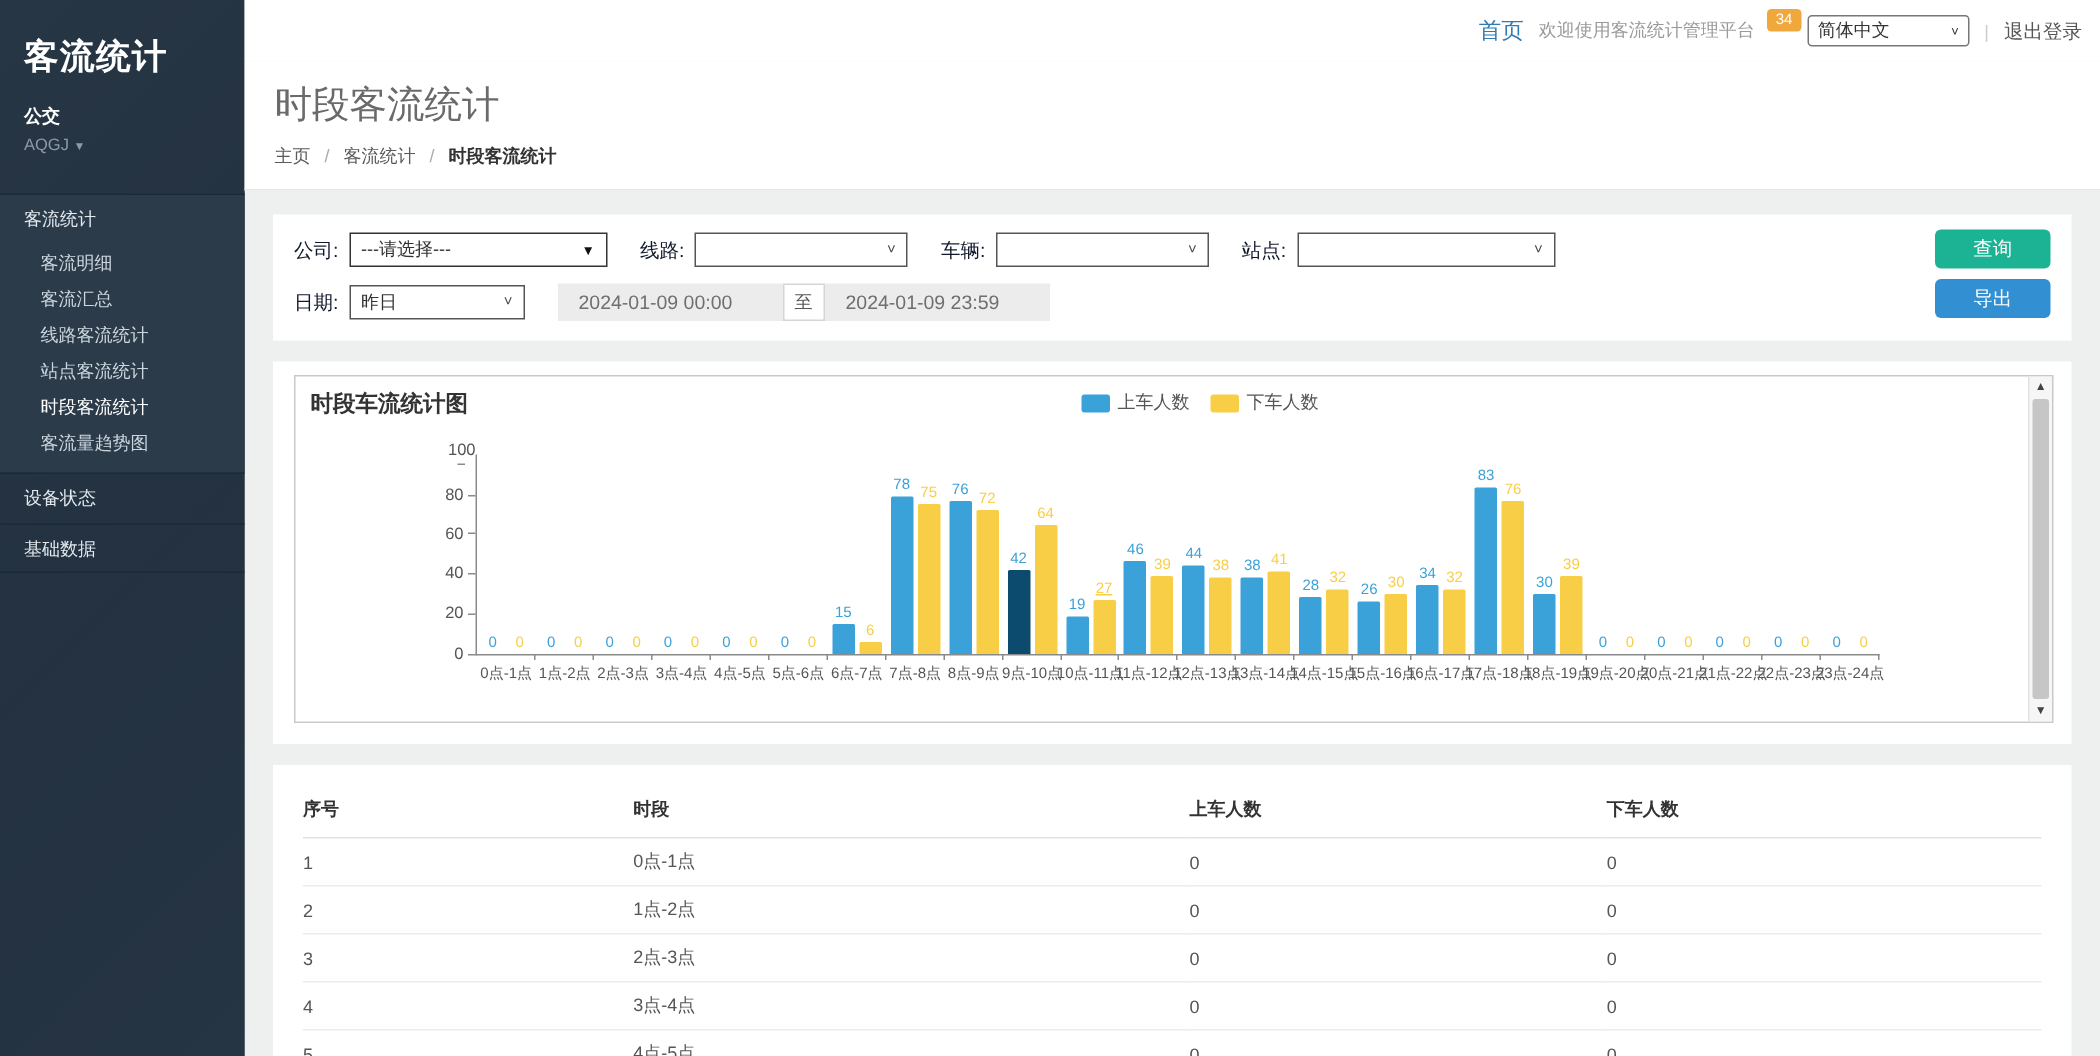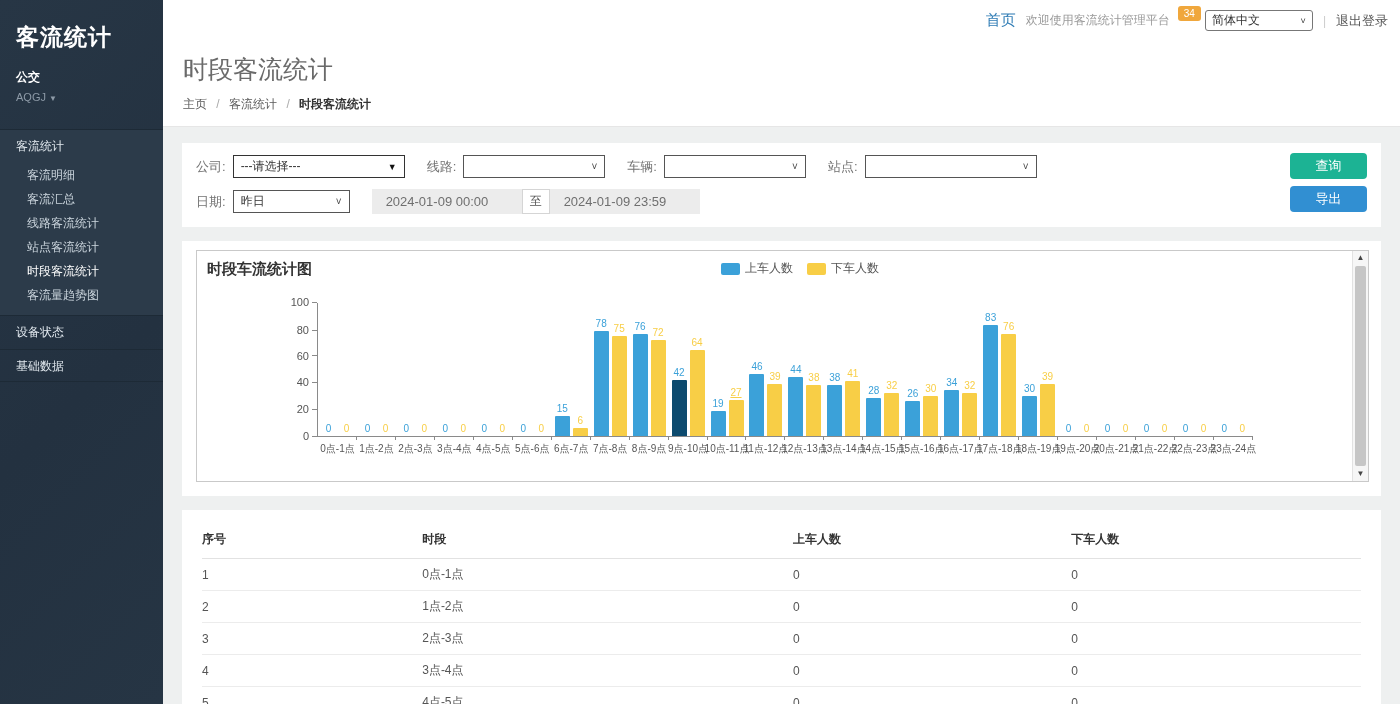--- a/index.html
+++ b/index.html
@@ -45,21 +45,21 @@
   .breadcrumb .crumb { color:#5a5a5a; cursor:pointer; }
   .breadcrumb .sep { color:#aaa; margin:0 6px; }
   .breadcrumb .crumb.current { color:#333; font-weight:bold; cursor:default; }
 
   .content { padding:16px 19px 0 19px; }
 
   
   .filter-panel { background:#fff; padding:12px 14px 13px 14px; position:relative; }
   .filter-row { display:flex; align-items:center; }
   .filter-row + .filter-row { margin-top:11px; }
-  .f-label { font-size:13px; color:#737373; margin-right:7px; }
+  .f-label { font-size:13px; color:#0f172a; margin-right:7px; }
   .select-box { height:23px; border:1px solid #555; background:#fff; display:flex;
     align-items:center; justify-content:space-between; padding:0 7px; font-size:12px;
     color:#333; cursor:pointer; margin-right:22px; }
   .select-box.dark { border-color:#333; }
   .select-box .tri { font-size:9px; color:#111; }
   .select-box .chev { font-size:10px; color:#444; }
   .w170 { width:172px; } .w140 { width:142px; } .w115 { width:117px; }
   .date-input { height:25px; background:#ececec; color:#6f6f6f; font-size:13px;
     display:flex; align-items:center; padding:0 14px; width:150px; cursor:text; }
   .date-sep { height:25px; width:28px; background:#fff; border:1px solid #d5d5d5;
@@ -440,21 +440,21 @@
               <span class="dash"></span>
             </span>
             <span class="ytick" style="bottom: 80.4px;">
               <span>60</span>
               <span class="dash"></span>
             </span>
             <span class="ytick" style="bottom: 106px;">
               <span>80</span>
               <span class="dash"></span>
             </span>
-            <span class="ytick" style="bottom: 134px;">
+            <span class="ytick" style="bottom: 134px; flex-direction: column;">
               <span>100</span>
               <span class="dash"></span>
             </span>
           </div>
         <div class="vscrollbar">
           <div class="arrow up">▲</div>
           <div class="thumb"></div>
           <div class="arrow down">▼</div>
         </div>
       </div>

